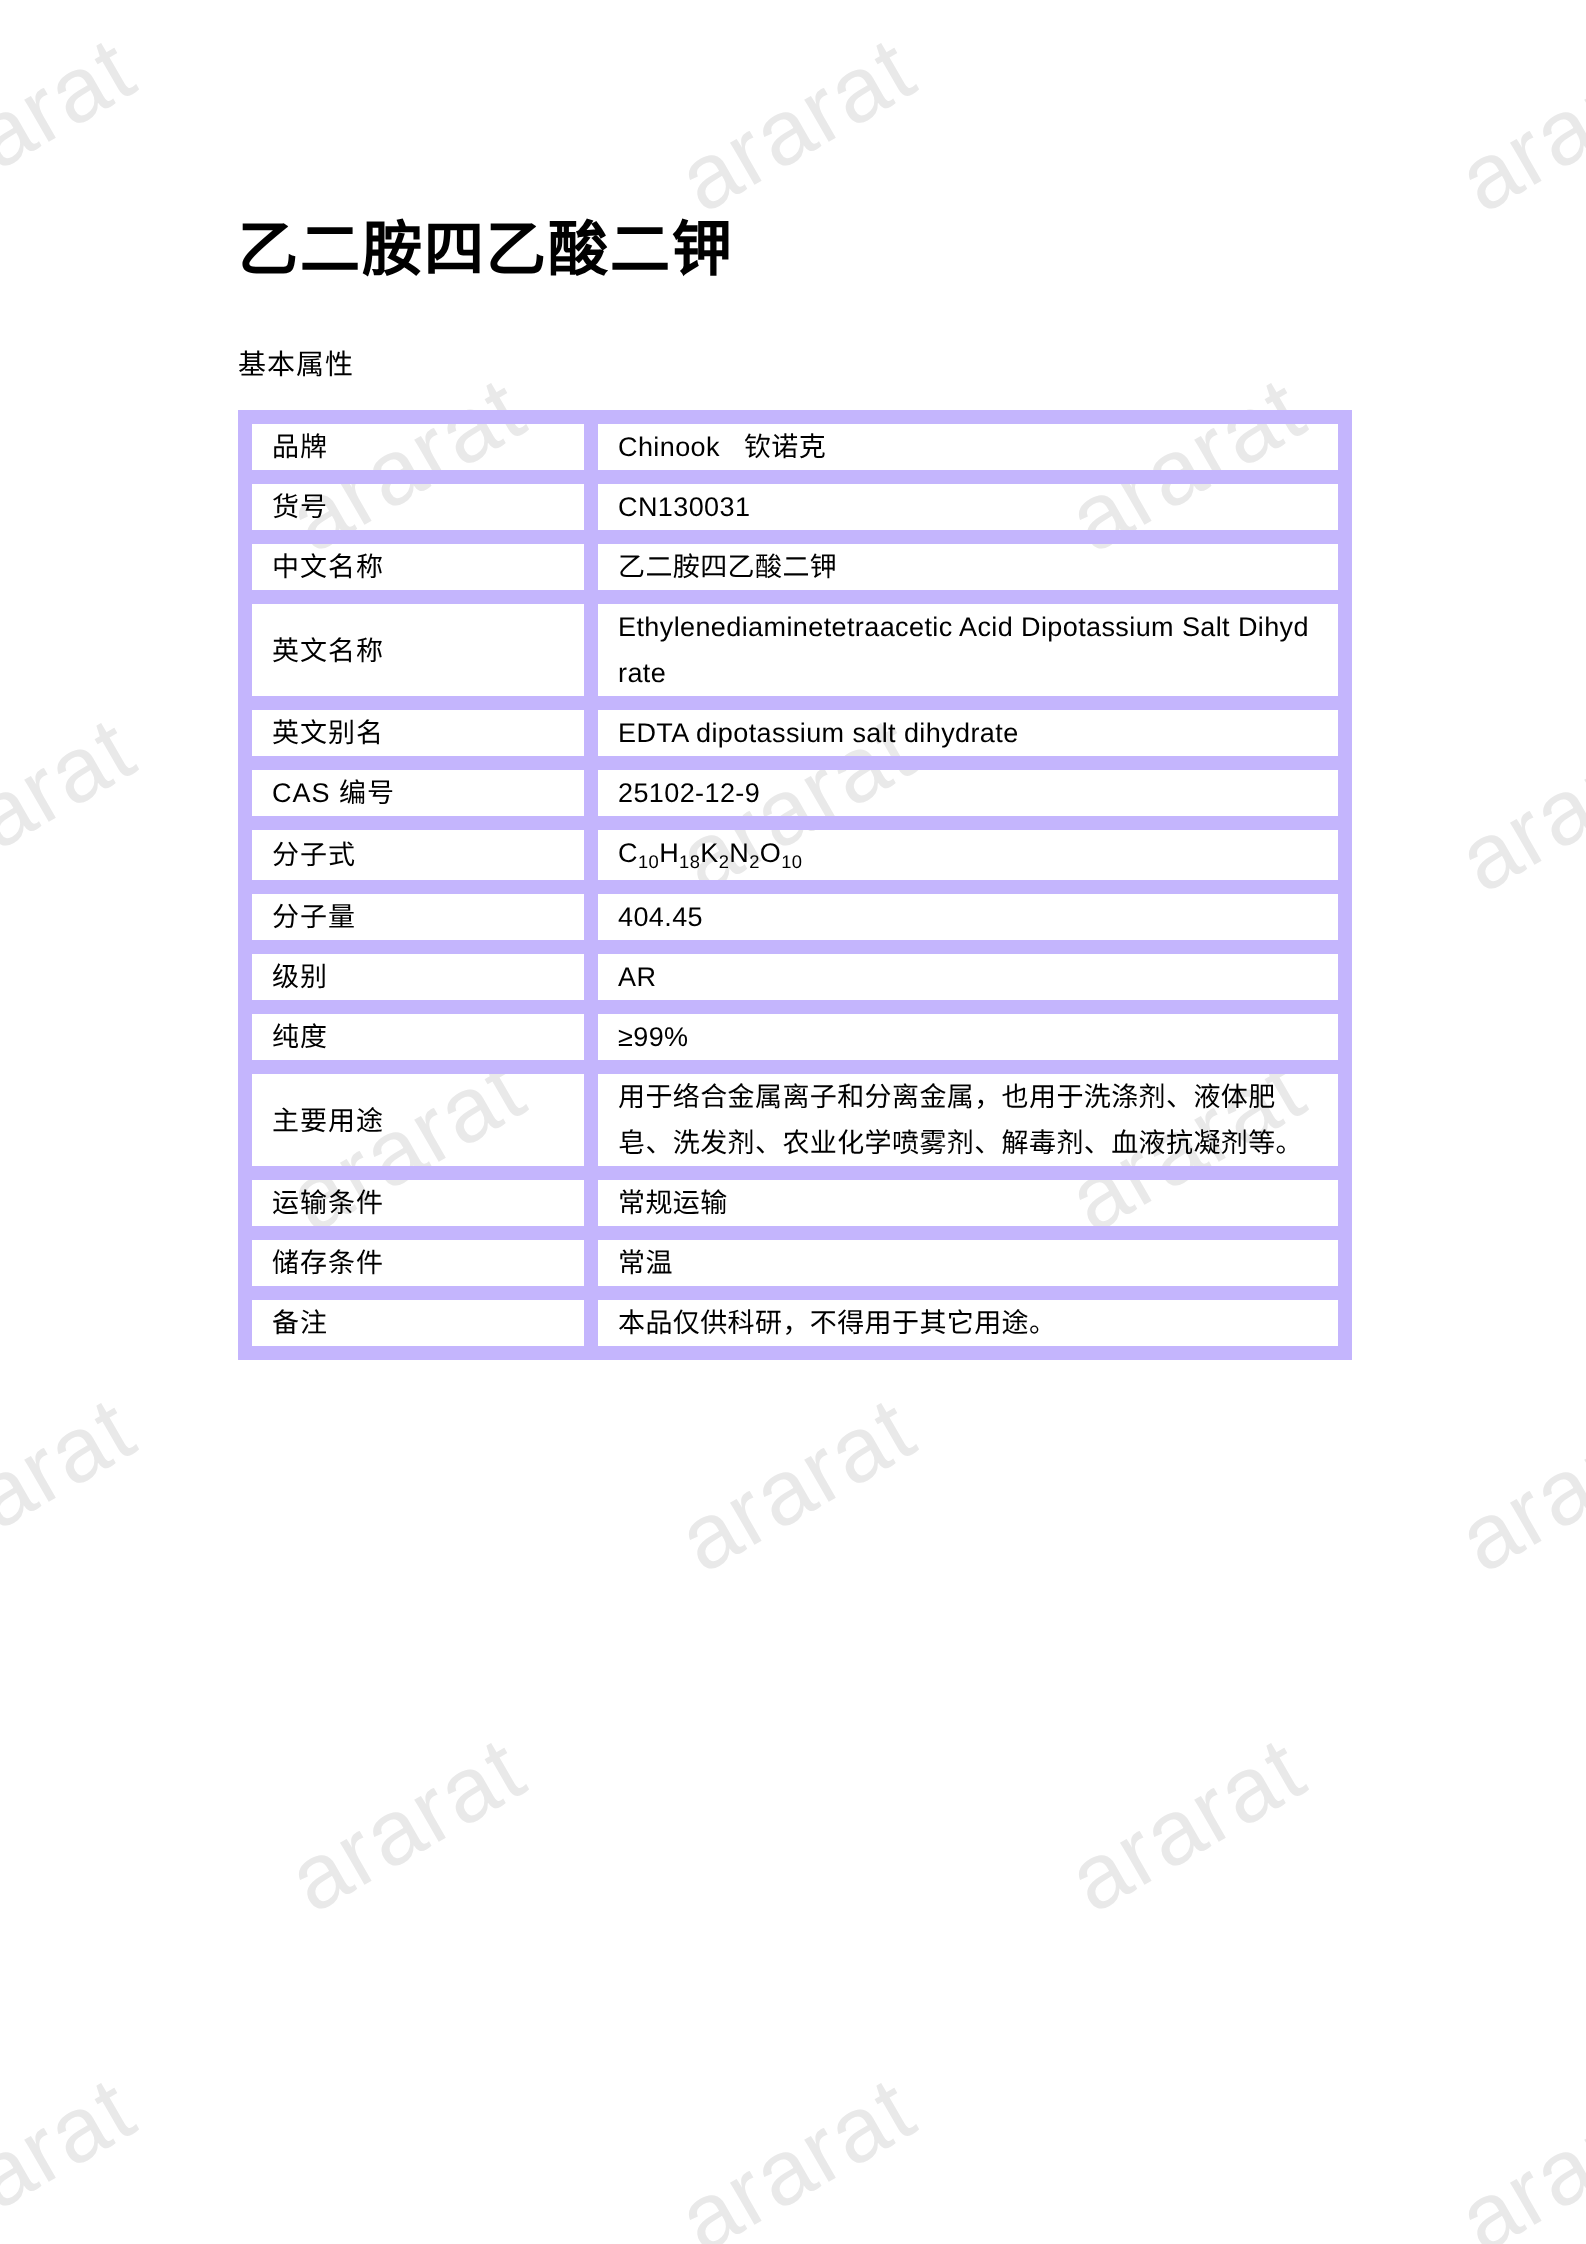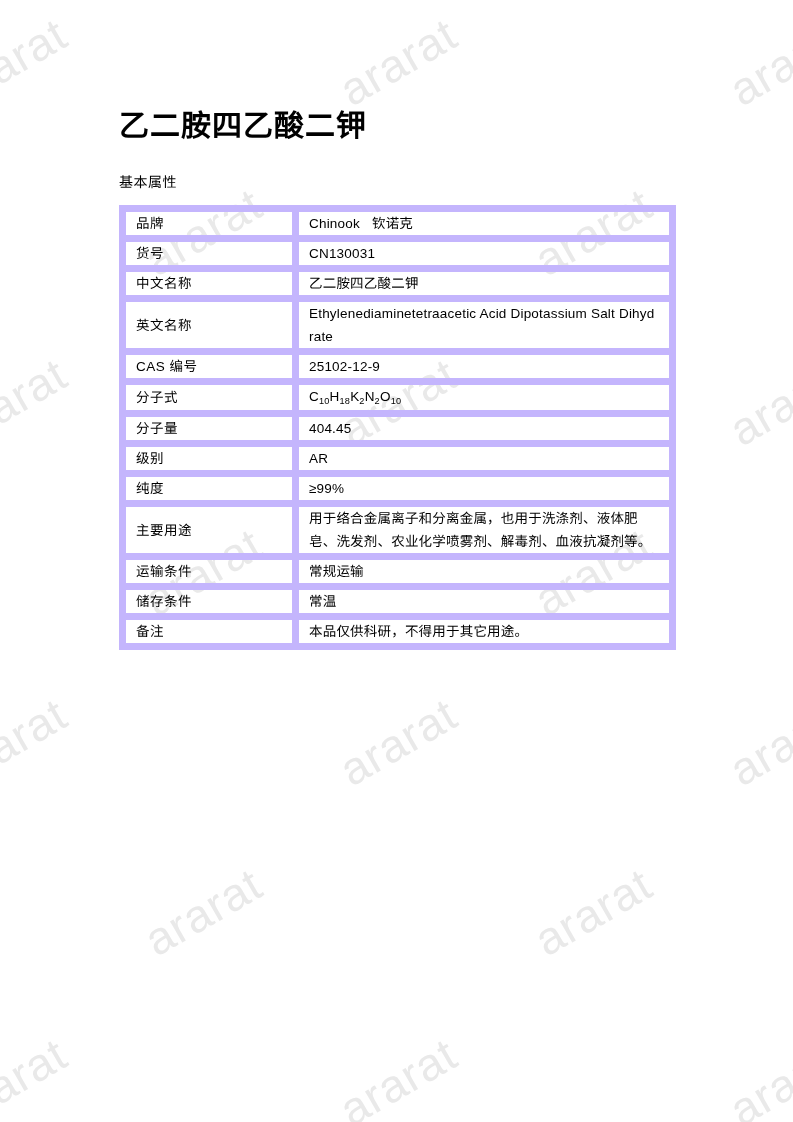--- a/index.html
+++ b/index.html
@@ -146,20 +146,24 @@
         </tr>
         <tr>
           <td class="label-cell">中文名称</td>
           <td class="value-cell">乙二胺四乙酸二钾</td>
         </tr>
         <tr>
           <td class="label-cell">英文名称</td>
           <td class="value-cell">Ethylenediaminetetraacetic Acid Dipotassium Salt Dihydrate</td>
         </tr>
         <tr>
+          <td class="label-cell">英文别名</td>
+          <td class="value-cell">EDTA dipotassium salt dihydrate</td>
+        </tr>
+        <tr>
           <td class="label-cell">CAS 编号</td>
           <td class="value-cell">25102-12-9</td>
         </tr>
         <tr>
           <td class="label-cell">分子式</td>
           <td class="value-cell"><span>C</span><sub>10</sub><span>H</span><sub>18</sub><span>K</span><sub>2</sub><span>N</span><sub>2</sub><span>O</span><sub>10</sub></td>
         </tr>
         <tr>
           <td class="label-cell">分子量</td>
           <td class="value-cell">404.45</td>

